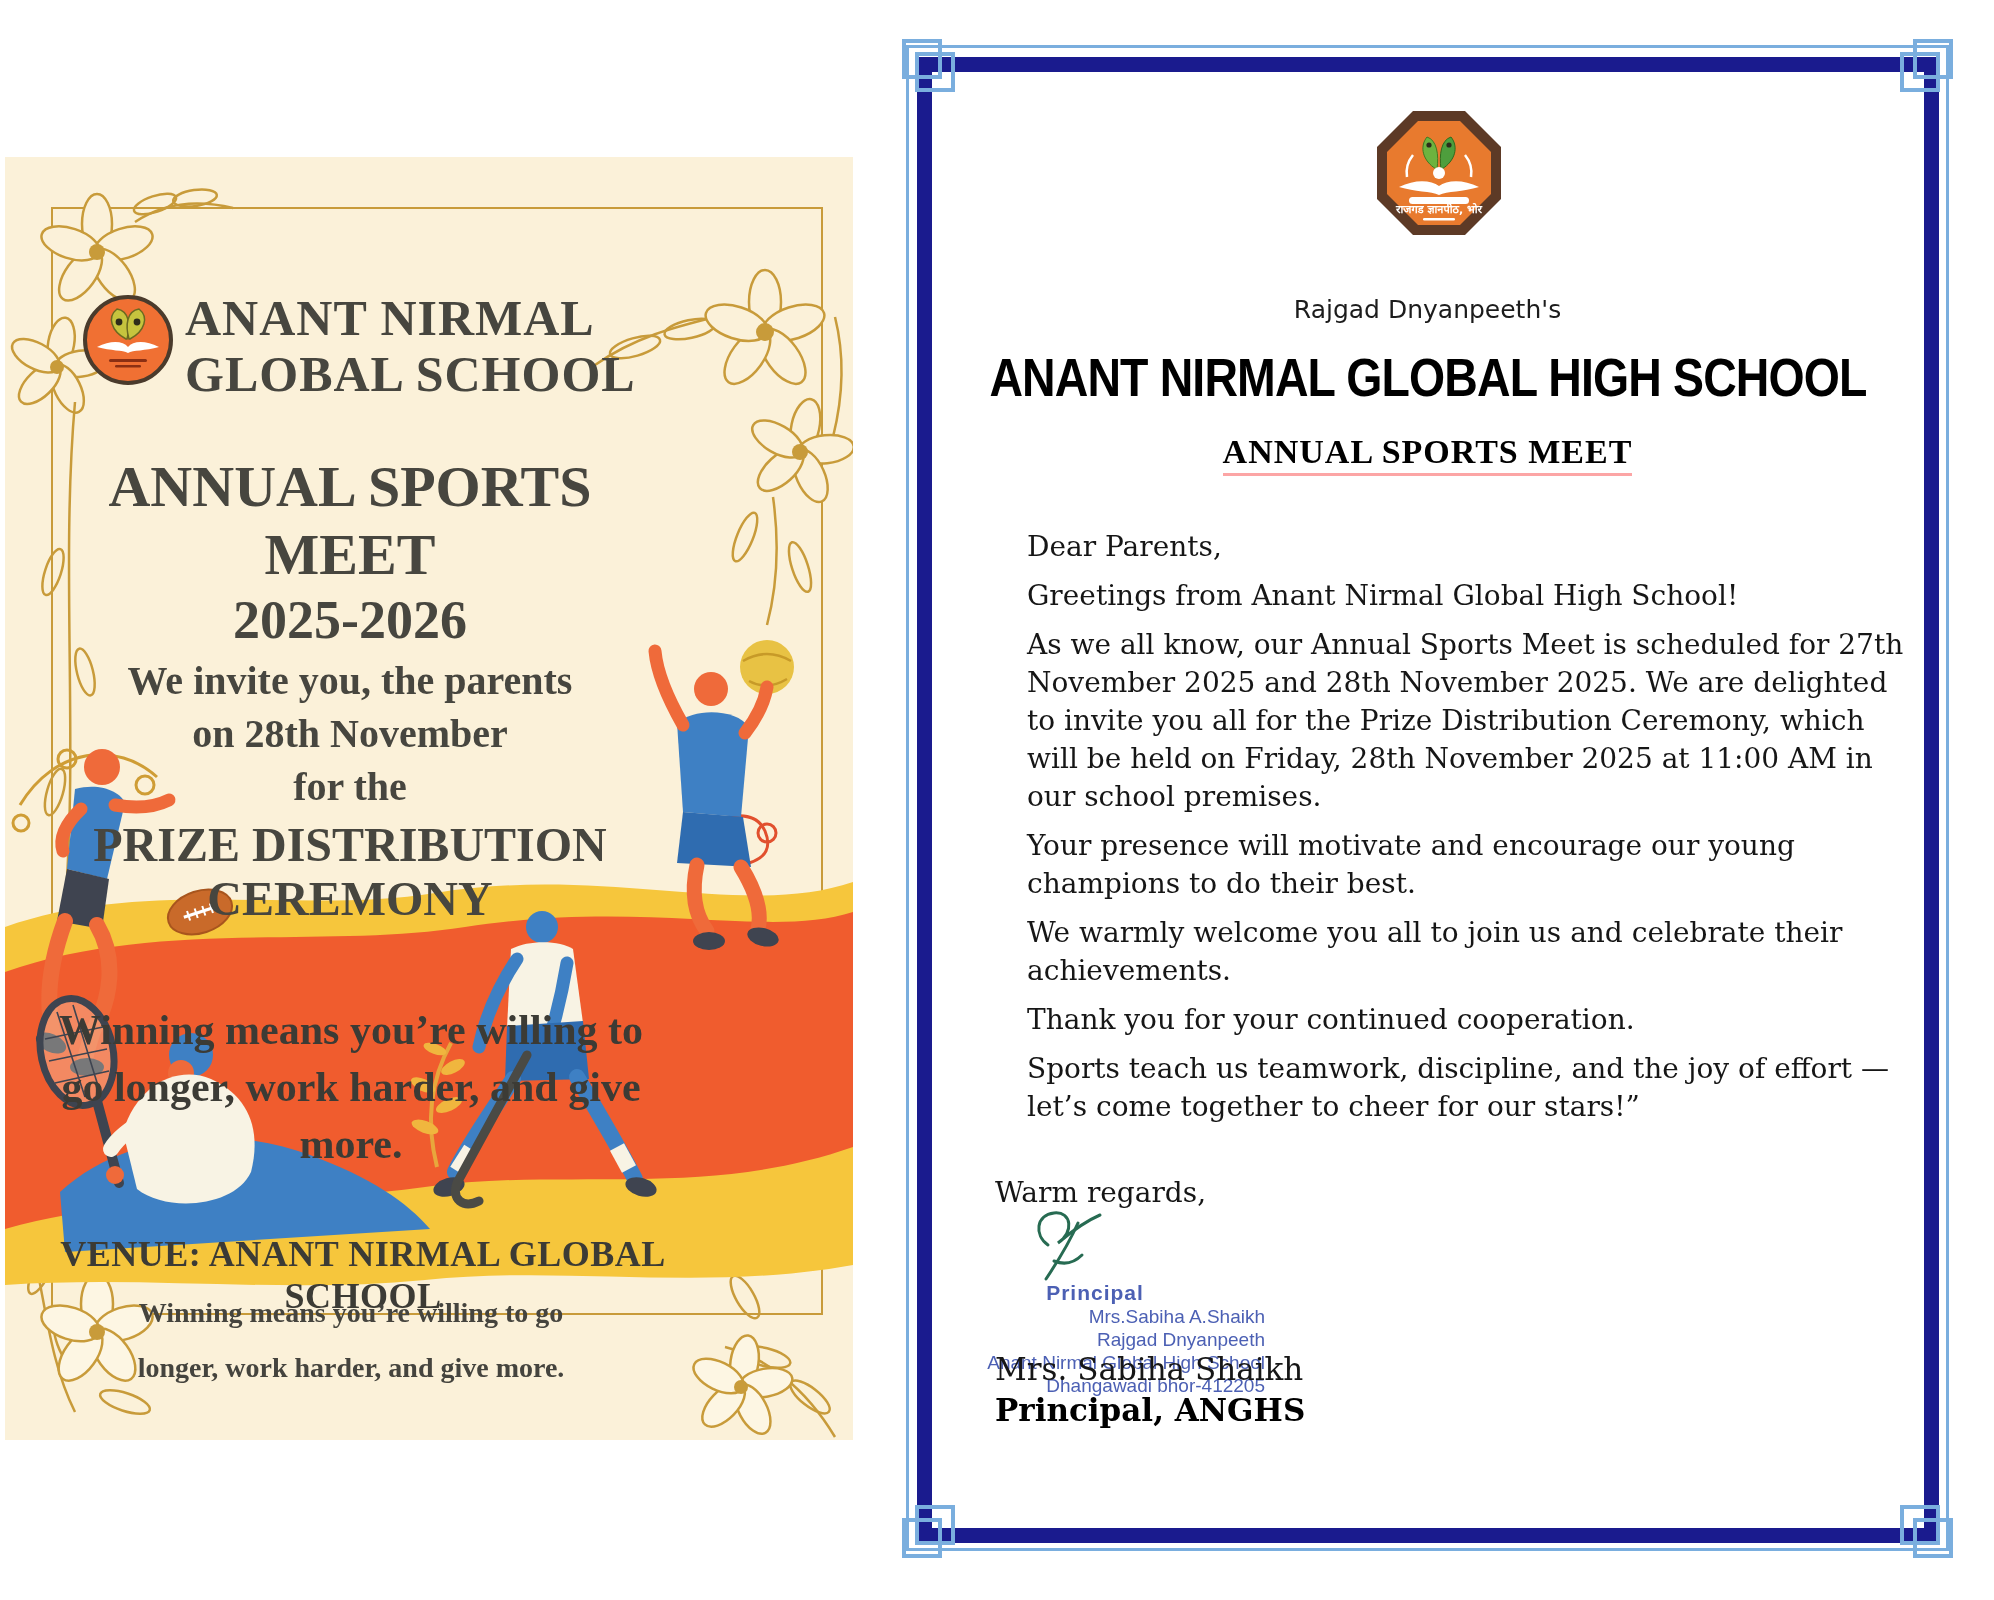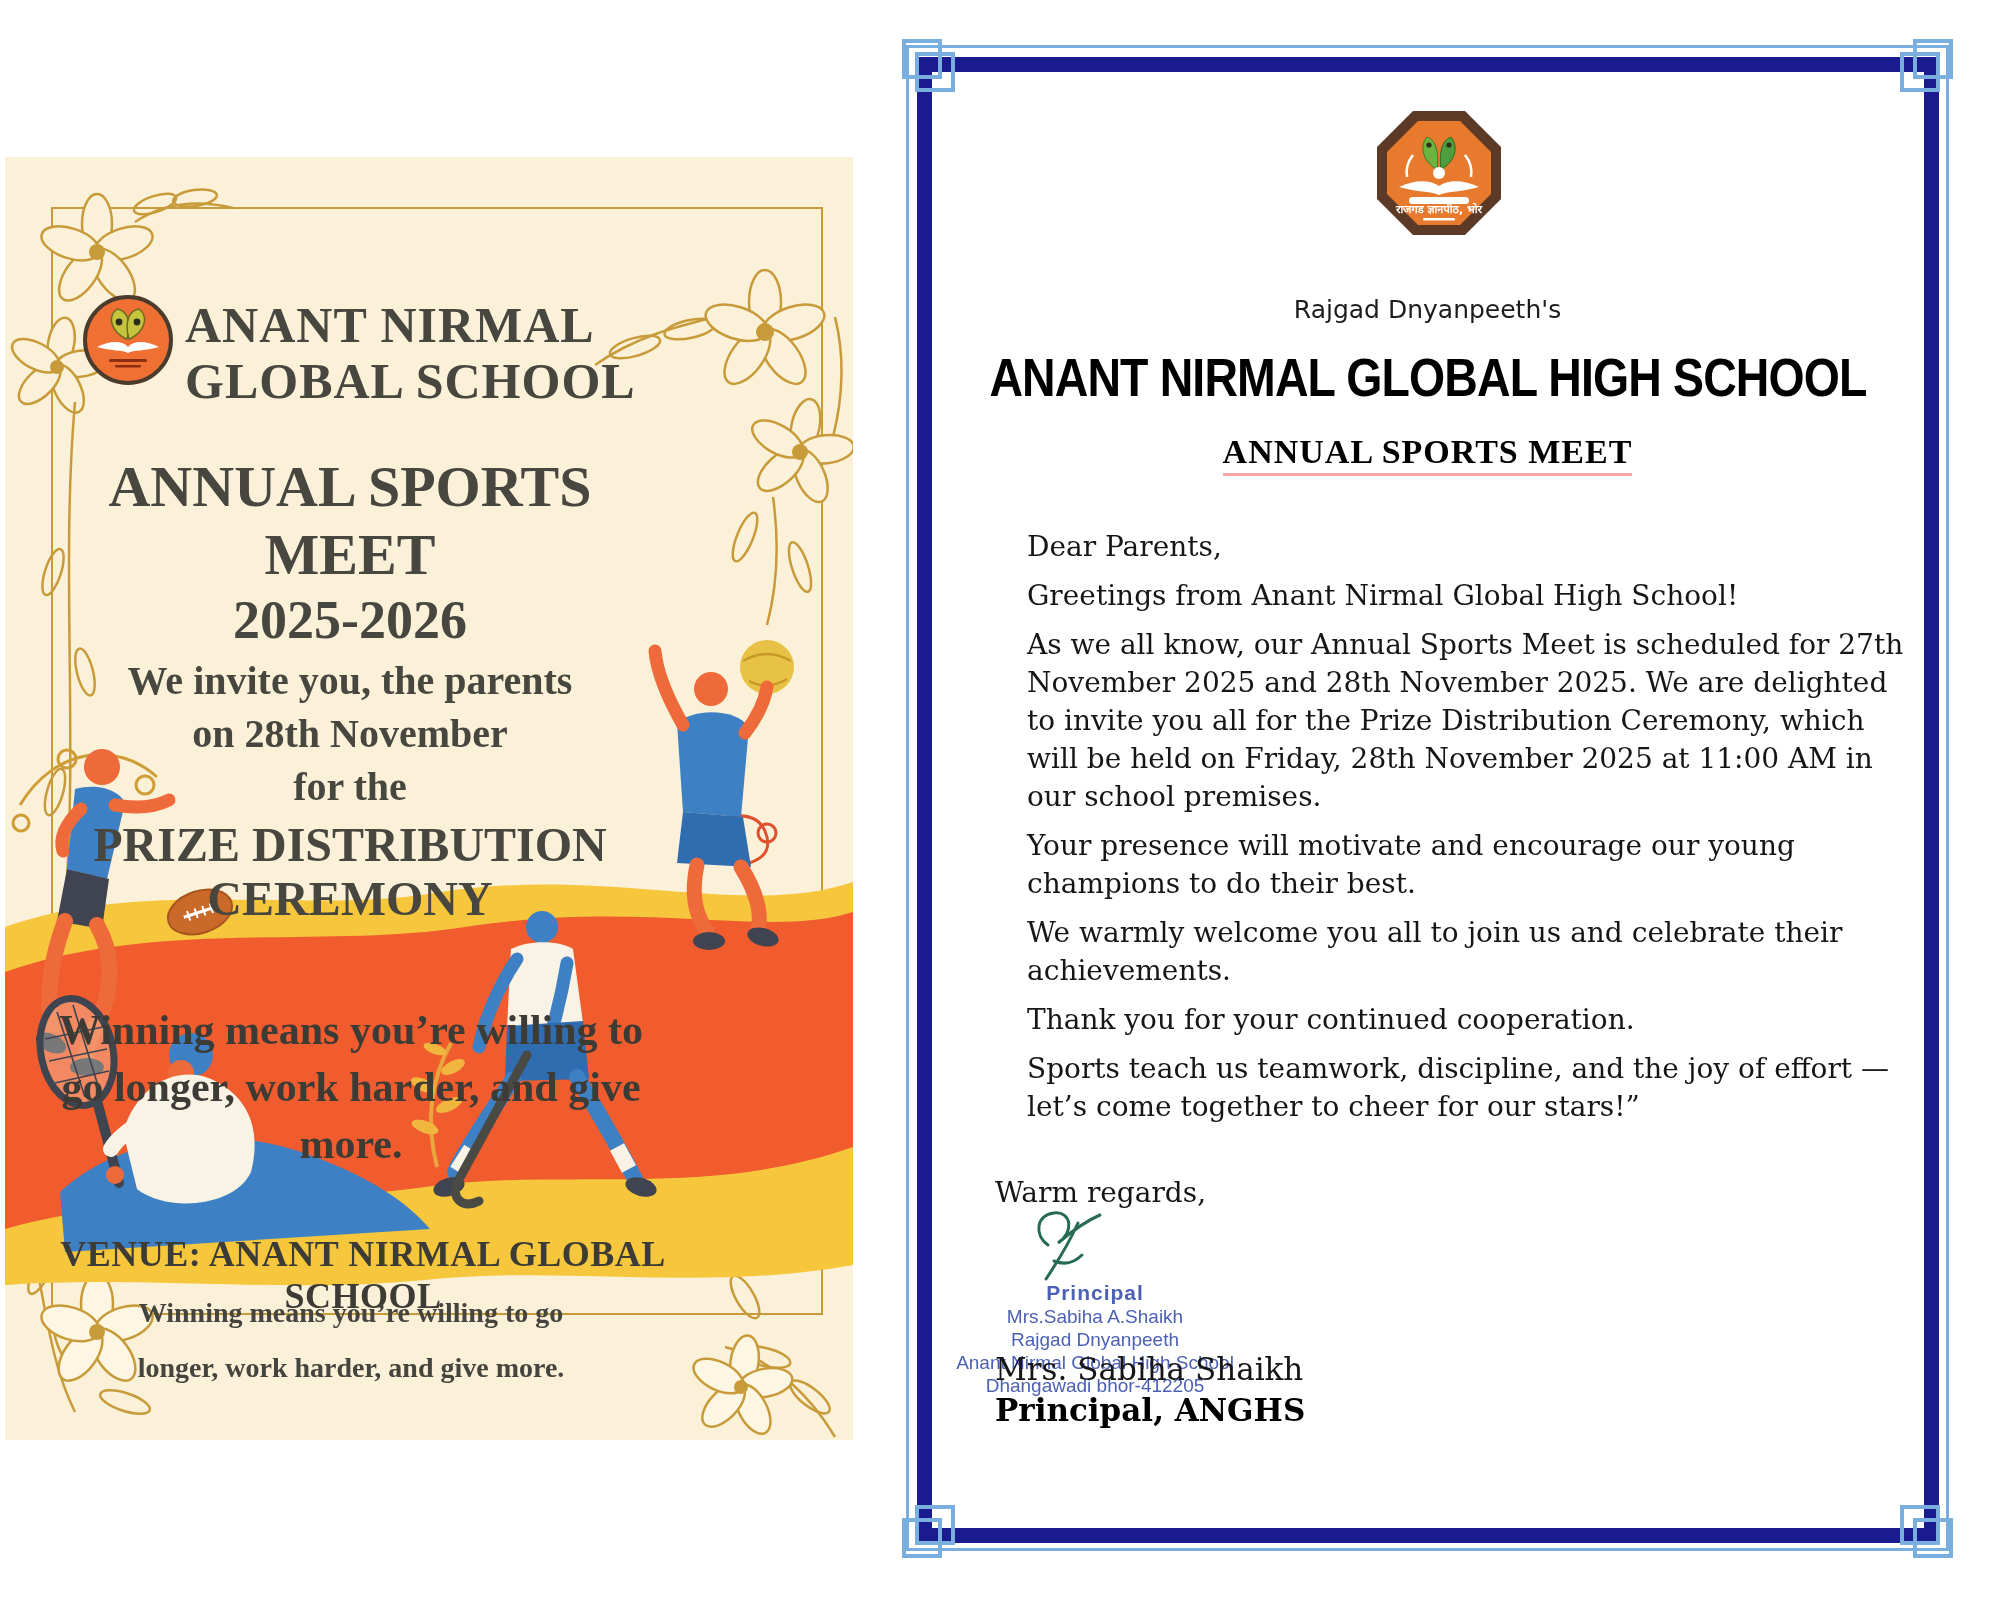--- a/index.html
+++ b/index.html
@@ -7,21 +7,21 @@
   body { font-family:"Liberation Serif", serif; }
   .page { position:relative; width:1994px; height:1600px; background:#ffffff; overflow:hidden; }
 
   
   .poster { position:absolute; left:5px; top:157px; width:848px; height:1283px;
             background:#fbf1d9; overflow:hidden; }
   .gold-frame { position:absolute; left:46px; top:50px; width:772px; height:1108px;
                 border:2px solid #c89b3a; z-index:1; }
   .poster svg.decor { position:absolute; z-index:2; }
   .poster-logo { position:absolute; left:78px; top:138px; z-index:4; }
-  .school-name { position:absolute; left:180px; top:140px; z-index:4;
+  .school-name { position:absolute; left:180px; top:133px; z-index:4;
                  font-weight:bold; font-size:50px; line-height:56px; letter-spacing:1px;
                  color:#47463f; font-family:"Liberation Serif", serif; }
   .p-center { position:absolute; left:15px; width:660px; text-align:center; z-index:4;
               color:#47463f; font-family:"Liberation Serif", serif; }
   .p-wide   { position:absolute; left:0;  width:692px; text-align:center; z-index:4;
               color:#3c3b35; font-family:"Liberation Serif", serif; }
   .t-annual   { top:296px; font-size:58px; font-weight:bold; }
   .t-meet     { top:364px; font-size:58px; font-weight:bold; }
   .t-years    { top:432px; font-size:54px; font-weight:bold; }
   .t-inv1 { top:500px; font-size:40px; font-weight:600; }
@@ -58,21 +58,21 @@
                     color:#000; letter-spacing:1px; border-bottom:3px solid #fca5a5; padding-bottom:3px; }
   .l-body { position:absolute; left:90px; top:485px; width:890px;
             font-family:"DejaVu Serif", serif; font-size:28px; line-height:38px; color:#161616;margin-left:32px; }
   .l-body p { margin:0 0 11px 0; }
   .l-closing { position:absolute; left:90px; top:1133px; font-family:"DejaVu Serif", serif;
                font-size:28px; color:#161616; }
   .l-signature { position:absolute; left:115px; top:1162px; }
   .l-stamp { position:absolute; left:20px; top:1238px; width:340px; text-align:center;
              font-family:"Liberation Sans", sans-serif; color:#4c60b4; }
   .l-stamp .s1 { font-weight:bold; font-size:21px; letter-spacing:1px; }
-  .l-stamp .s2 { font-size:19px; line-height:23px; }
+  .l-stamp .s2 { font-size:19px; line-height:23px;text-align:right; }
   .l-name  { position:absolute; left:90px; top:1308px; font-family:"DejaVu Serif", serif;
              font-size:31px; color:#161616; }
   .l-role  { position:absolute; left:90px; top:1349px; font-family:"DejaVu Serif", serif;
              font-size:31px; font-weight:bold; color:#000; }
 </style>
 </head>
 <body>
 
 <div class="page">
 

